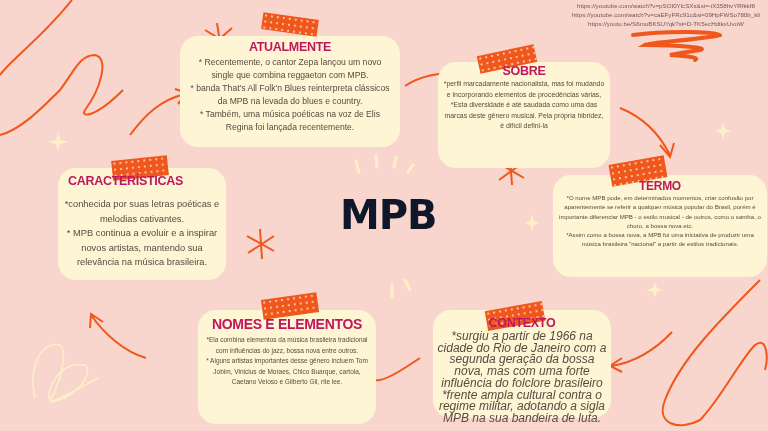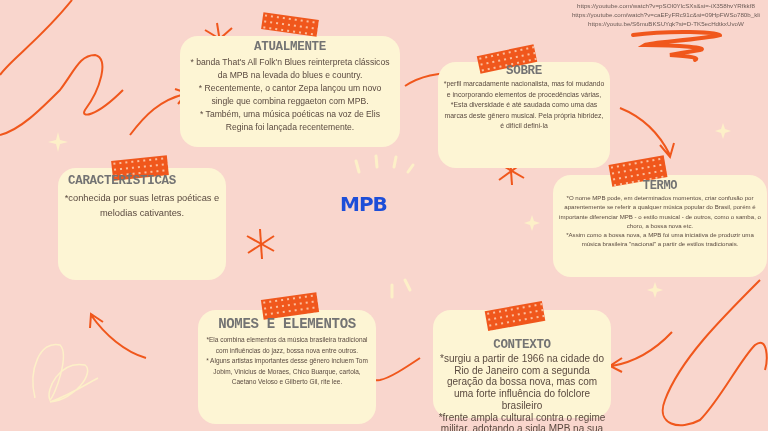--- a/index.html
+++ b/index.html
@@ -13,23 +13,23 @@
     .bg-svg { position: absolute; left: 0; top: 0; width: 768px; height: 431px; pointer-events: none; }
     .card {
       position: absolute;
       background: #fdf5d4;
       border-radius: 18px;
       box-sizing: border-box;
       text-align: center;
       color: #5a4a40;
     }
     .card .title {
-      font-family: Liberation Mono, monospace;
+      font-family: Liberation Sans, sans-serif;
       font-weight: bold;
-      color: #737373;
+      color: #be185d;
       position: relative;
       z-index: 2;
       letter-spacing: -0.3px;
     }
     .card .body {
       position: relative; z-index: 2;
       margin: 0;
     }
     .card .body p { margin: 0; }
     .tape {
@@ -41,22 +41,22 @@
     .urls {
       position: absolute; right: 8px; top: 1px;
       font-family: "Liberation Sans", sans-serif;
       font-size: 6.2px; line-height: 9px; color: #6a5a55;
       text-align: center;
     }
     .urls span { display: block; }
     .center-title {
       position: absolute; left: 340px; top: 192px;
       font-family: "DejaVu Sans", sans-serif;
-      font-weight: bold; font-size: 20px;
-      color: #1d4ed8; letter-spacing: -1px;
+      font-weight: bold; font-size: 40px;
+      color: #0f172a; letter-spacing: -1px;
     }
   </style>
 </head>
 <body>
 
 <div class="canvas">
 
   <svg class="bg-svg" viewBox="0 0 768 431">
 
     <path d="M72,0 C40,40 10,60 0,75 M0,135 C20,130 40,110 60,90 C75,70 80,55 95,55 C110,58 100,90 85,110 C80,118 95,118 123,90" fill="none" stroke="#f0571c" stroke-width="2"></path>
@@ -125,22 +125,22 @@
     <span>https://youtube.com/watch?v=caEFyFRc91c&amp;si=09HpFWSo780b_kli</span>
     <span>https://youtu.be/S6muBKSUYqk?si=D-TK5ecHdtkxUvoW</span>
   </div>
 
   <div class="center-title">MPB</div>
 
   <div class="tape" style="left:262px;top:16px;width:56px;height:17px;transform:rotate(8deg);"></div>
   <div class="card" style="left:180px;top:36px;width:220px;height:111px;padding:4px 8px;">
     <div class="title" style="font-size:12.5px;">ATUALMENTE</div>
     <div class="body" style="font-size:8.6px;line-height:13px;margin-top:2px;">
+      <p>* Recentemente, o cantor Zepa lançou um novo single que combina reggaeton com MPB.</p>
       <p>* banda That's All Folk'n Blues reinterpreta clássicos da MPB na levada do blues e country.</p>
-      <p>* Recentemente, o cantor Zepa lançou um novo single que combina reggaeton com MPB.</p>
       <p>* Também, uma música poéticas na voz de Elis Regina foi lançada recentemente.</p>
     </div>
   </div>
 
   <div class="tape" style="left:478px;top:50px;width:58px;height:18px;transform:rotate(-12deg);"></div>
   <div class="card" style="left:438px;top:62px;width:172px;height:106px;padding:2px 4px;">
     <div class="title" style="font-size:12.5px;">SOBRE</div>
     <div class="body" style="font-size:6.9px;line-height:10.6px;margin-top:1px;">
       <p>*perfil marcadamente nacionalista, mas foi mudando e incorporando elementos de procedências várias,</p>
       <p>*Esta diversidade é até saudada como uma das marcas deste gênero musical. Pela própria hibridez, é difícil defini-la</p>
@@ -152,36 +152,37 @@
     <div class="title" style="font-size:12px;">TERMO</div>
     <div class="body" style="font-size:6.1px;line-height:9.3px;margin-top:0;">
       <p>*O nome MPB pode, em determinados momentos, criar confusão por aparentemente se referir a qualquer música popular do Brasil, porém é importante diferenciar MPB - o estilo musical - de outros, como o samba, o choro, a bossa nova etc.</p>
       <p>*Assim como a bossa nova, a MPB foi uma iniciativa de produzir uma música brasileira "nacional" a partir de estilos tradicionais.</p>
     </div>
   </div>
 
   <div class="tape" style="left:112px;top:158px;width:56px;height:20px;transform:rotate(-6deg);"></div>
   <div class="card" style="left:58px;top:168px;width:168px;height:112px;padding:6px 2px;">
     <div class="title" style="font-size:12.5px;text-align:left;padding-left:8px;">CARACTERÍSTICAS</div>
-    <div class="body" style="font-size:9.3px;line-height:14.5px;margin-top:3px;">
+    <div class="body" style="font-size:9.3px;line-height:14.5px;margin-top:9px;">
       <p>*conhecida por suas letras poéticas e melodias cativantes.</p>
+      <p>* MPB continua a evoluir e a inspirar novos artistas, mantendo sua relevância na música brasileira.</p>
     </div>
   </div>
 
   <div class="tape" style="left:262px;top:296px;width:56px;height:20px;transform:rotate(-8deg);"></div>
   <div class="card" style="left:198px;top:310px;width:178px;height:114px;padding:6px 3px;">
     <div class="title" style="font-size:14px;">NOMES E ELEMENTOS</div>
     <div class="body" style="font-size:6.5px;line-height:10.5px;margin-top:3px;">
       <p>*Ela combina elementos da música brasileira tradicional com influências do jazz, bossa nova entre outros.</p>
       <p>* Alguns artistas importantes desse gênero incluem Tom Jobim, Vinicius de Moraes, Chico Buarque, cartola, Caetano Veloso e Gilberto Gil, rite lee.</p>
     </div>
   </div>
 
   <div class="tape" style="left:486px;top:306px;width:58px;height:20px;transform:rotate(-10deg);"></div>
   <div class="card" style="left:433px;top:310px;width:178px;height:108px;padding:6px 3px;">
-    <div class="title" style="font-size:12.5px;margin-top:22px;">CONTEXTO</div>
-    <div class="body" style="font-size:10px;line-height:11.7px;margin-top:1px;">
+    <div class="title" style="font-size:12.5px;">CONTEXTO</div>
+    <div class="body" style="font-size:12px;line-height:11.7px;margin-top:1px;font-style:italic;">
       <p>*surgiu a partir de 1966 na cidade do Rio de Janeiro com a segunda geração da bossa nova, mas com uma forte influência do folclore brasileiro</p>
       <p>*frente ampla cultural contra o regime militar, adotando a sigla MPB na sua bandeira de luta.</p>
     </div>
   </div>
 
 </div>
 
 </body></html>

